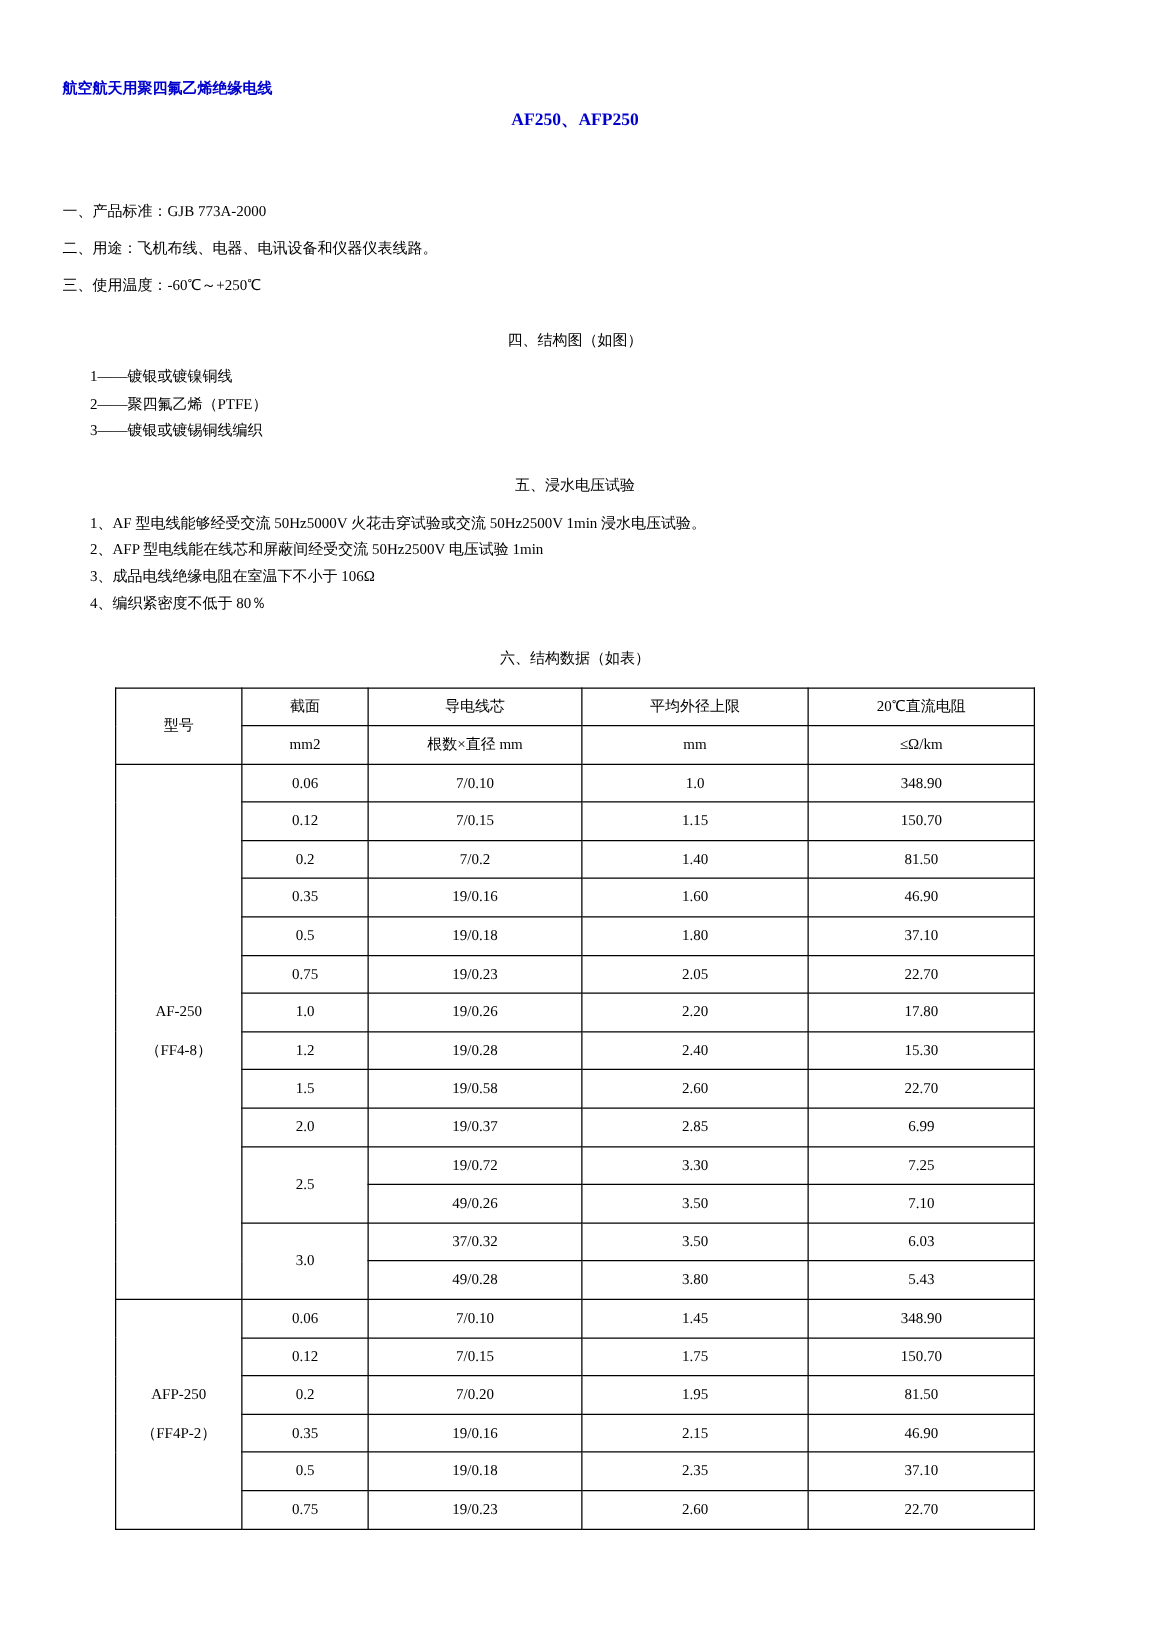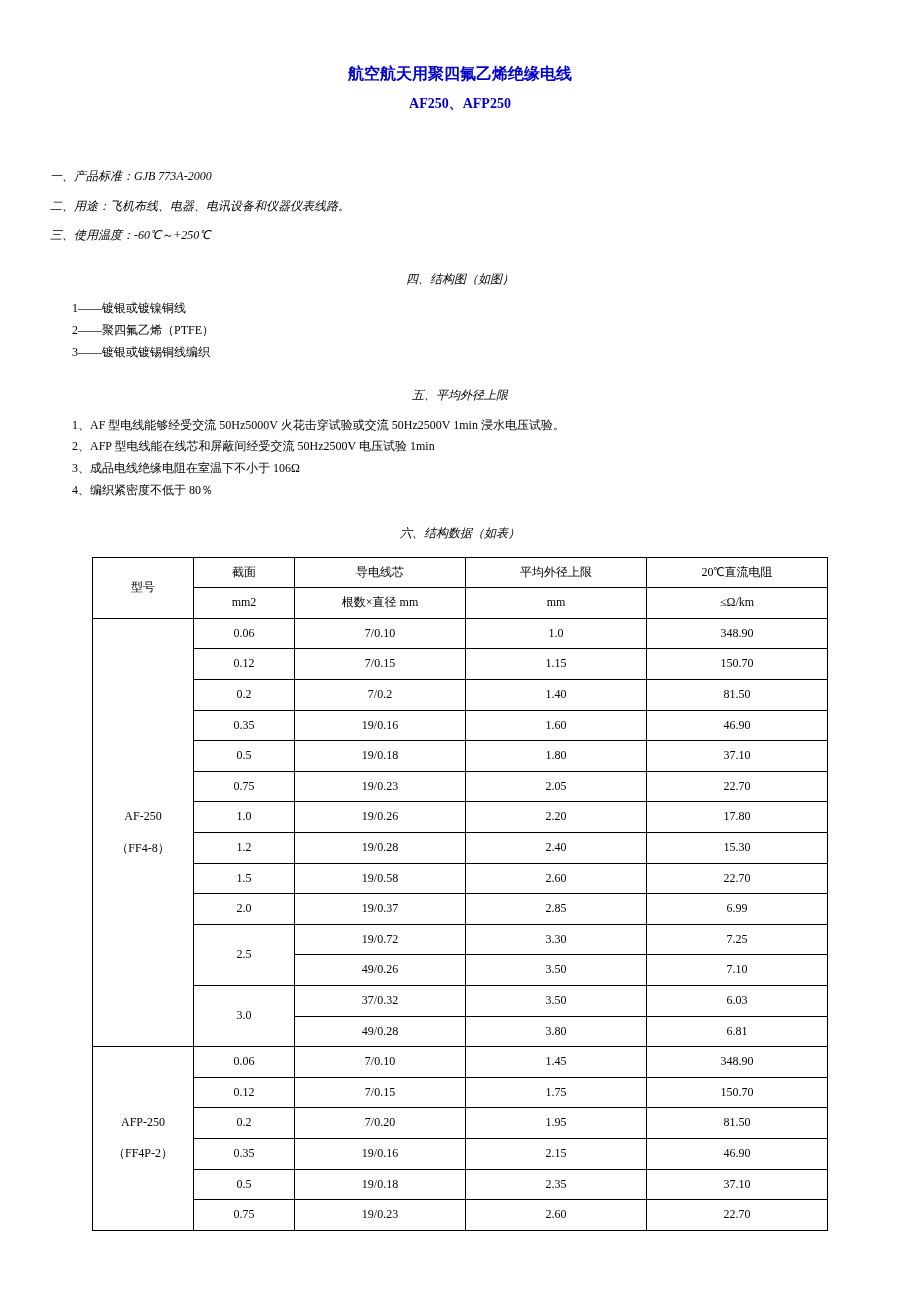--- a/index.html
+++ b/index.html
@@ -7,37 +7,36 @@
     font-size: 12px;
     color: #000;
     background: #fff;
     margin: 0;
     padding: 60px 50px;
     width: 920px;
     box-sizing: border-box;
     line-height: 1.8;
   }
   .title {
-    text-align: center;
+    text-align: left;
     color: #0000cc;
     font-weight: bold;
-    font-size: 16px;
+    font-size: 12px;
     margin-bottom: 2px;
   }
   .subtitle {
     text-align: center;
     color: #0000cc;
     font-weight: bold;
     font-size: 14px;
     margin-bottom: 50px;
   }
   .section {
     margin-top: 8px;
     margin-bottom: 8px;
-    font-style: italic;
   }
   .indent {
     padding-left: 22px;
   }
   .block-gap {
     margin-top: 22px;
     text-align: center;
   }
   table {
     border-collapse: collapse;
@@ -71,21 +70,21 @@
 </div>
 <div class="section">
   <span>三、使用温度：</span><span>-60℃～+250℃</span>
 </div>
 
 <div class="section block-gap">四、结构图（如图）</div>
 <div class="indent">1——镀银或镀镍铜线</div>
 <div class="indent">2——聚四氟乙烯（PTFE）</div>
 <div class="indent">3——镀银或镀锡铜线编织</div>
 
-<div class="section block-gap">五、平均外径上限</div>
+<div class="section block-gap">五、浸水电压试验</div>
 <div class="indent">1、AF 型电线能够经受交流 50Hz5000V 火花击穿试验或交流 50Hz2500V 1min 浸水电压试验。</div>
 <div class="indent">2、AFP 型电线能在线芯和屏蔽间经受交流 50Hz2500V 电压试验 1min</div>
 <div class="indent">3、成品电线绝缘电阻在室温下不小于 106Ω</div>
 <div class="indent">4、编织紧密度不低于 80％</div>
 
 <div class="section block-gap">六、结构数据（如表）</div>
 
 <table>
   <tbody>
       <tr>
@@ -181,21 +180,21 @@
       </tr>
       <tr>
         <td rowspan="2">3.0</td>
         <td>37/0.32</td>
         <td>3.50</td>
         <td>6.03</td>
       </tr>
       <tr>
         <td>49/0.28</td>
         <td>3.80</td>
-        <td>6.81</td>
+        <td>5.43</td>
       </tr>
     </tbody>
   <tbody id="tbody-g2">
       <tr>
         <td rowspan="6">
           <div>AFP-250</div>
           <div style="height:10px"></div>
           <div>（FF4P-2）</div>
         </td>
         <td>0.06</td>

